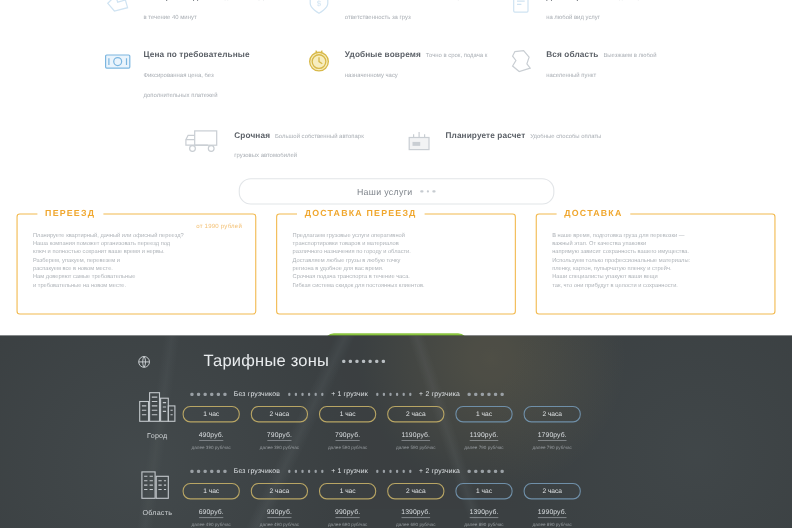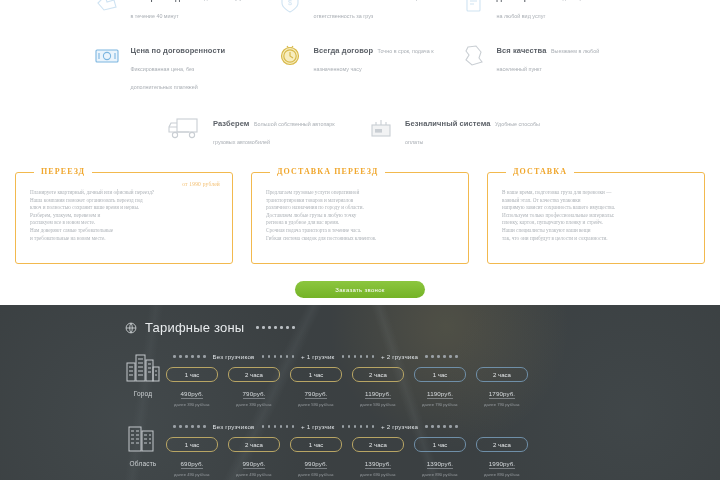--- a/index.html
+++ b/index.html
@@ -47,24 +47,23 @@
     width:285px;height:22px;border:1px solid #e2e5e8;border-radius:11px;
     display:flex;align-items:center;justify-content:center;
     background:#fff;
   }
   .pill .ptxt{font-size:8px;color:#7e848b;letter-spacing:.3px;}
   .pill .pdots{margin-left:7px;display:flex;gap:3px;}
   .pill .pdots i{width:2.5px;height:2.5px;border-radius:50%;background:#c6cbd0;display:block;}
 
   
   .cards{
-    margin-top:24px;
+    margin-top:8px;
     display:flex;justify-content:space-between;
     padding:0 15px;
-    font-family:Liberation Serif, serif;
   }
   .card{
     width:218px;height:92px;
     border:1.5px solid #f2b94e;
     border-radius:3px;
     position:relative;
     box-sizing:border-box;
     padding:16px 14px 8px 14px;
   }
   .card .ctitle{
@@ -113,21 +112,21 @@
       #3b4042;
     opacity:.95;
   }
   .dark .inner{position:relative;z-index:2;}
 
   .dhead{
     display:flex;align-items:center;
     padding:15px 0 0 124px;
   }
   .dhead .dicon{width:14px;height:14px;margin-right:7px;flex:0 0 14px;}
-  .dhead .dtitle{font-size:13px;color:#e9ecee;letter-spacing:.2px;}
+  .dhead .dtitle{font-size:15px;color:#e9ecee;letter-spacing:.2px;margin-left:40px;}
   .dhead .ddots{margin-left:12px;display:flex;gap:3.5px;}
   .dhead .ddots i{width:2.5px;height:2.5px;border-radius:50%;background:#b9bec2;display:block;}
 
   .zone{
     display:flex;align-items:flex-start;
     padding-left:120px;
     margin-top:14px;
   }
   .zone .zicon{
     width:46px;flex:0 0 46px;
@@ -216,90 +215,100 @@
 
       <div class="feat">
         <span class="ficon">
           <svg width="30" height="30" viewBox="0 0 30 30" fill="none" stroke="#7cb6e0" stroke-width="1.1">
             <rect x="4" y="10" width="22" height="12" rx="1" fill="#eaf4fc"></rect>
             <circle cx="15" cy="16" r="3.6"></circle>
             <path d="M7 13 V19 M23 13 V19"></path>
           </svg>
         </span>
         <span class="ftext">
-          <span class="ftitle">Цена по договоренности</span>
+          <span class="ftitle">Цена по требовательные</span>
           <span class="fdesc" style="white-space:pre-line;">Фиксированная цена, без
 дополнительных платежей</span>
         </span>
       </div>
 
       <div class="feat">
         <span class="ficon">
           <svg width="30" height="30" viewBox="0 0 30 30" fill="none" stroke="#d8b94a" stroke-width="1.2">
             <circle cx="15" cy="16" r="8.5" fill="#f7edbf"></circle>
             <circle cx="15" cy="16" r="6.2"></circle>
             <path d="M15 12 V16 L18 18"></path>
             <path d="M12 6 L13.5 8 M18 6 L16.5 8"></path>
           </svg>
         </span>
         <span class="ftext">
-          <span class="ftitle">Всегда договор</span>
+          <span class="ftitle">Удобные вовремя</span>
           <span class="fdesc" style="white-space:pre-line;">Точно в срок, подача к назначенному часу</span>
         </span>
       </div>
 
       <div class="feat">
         <span class="ficon">
           <svg width="30" height="30" viewBox="0 0 30 30" fill="none" stroke="#c9ced3" stroke-width="1.1">
             <path d="M10 7 L18 6 L23 12 L21 18 L24 22 L14 25 L8 20 L11 15 L8 11 Z"></path>
           </svg>
         </span>
         <span class="ftext">
-          <span class="ftitle">Вся качества</span>
+          <span class="ftitle">Вся область</span>
           <span class="fdesc" style="white-space:pre-line;">Выезжаем в любой
 населенный пункт</span>
         </span>
       </div>
     </div>
 
     <div class="feat-row r3">
 
       <div class="feat" style="width:190px;">
         <span class="ficon" style="width:40px;flex:0 0 40px;">
           <svg width="38" height="30" viewBox="0 0 38 30" fill="none" stroke="#c9ced3" stroke-width="1.1">
             <rect x="10" y="6" width="20" height="13"></rect>
             <path d="M10 10 H4 L2 14 V19 H10"></path>
             <circle cx="8" cy="22" r="2.6"></circle>
             <circle cx="25" cy="22" r="2.6"></circle>
             <path d="M2 14 H10 M10 19 H22"></path>
           </svg>
         </span>
         <span class="ftext">
-          <span class="ftitle">Разберем</span>
+          <span class="ftitle">Срочная</span>
           <span class="fdesc" style="white-space:pre-line;">Большой собственный автопарк
 грузовых автомобилей</span>
         </span>
       </div>
 
       <div class="feat" style="width:190px;">
         <span class="ficon">
           <svg width="30" height="30" viewBox="0 0 30 30" fill="none" stroke="#c9ced3" stroke-width="1.1">
             <rect x="6" y="12" width="18" height="11" fill="#f2f3f4"></rect>
             <path d="M10 12 V9 M15 12 V7 M20 12 V9"></path>
             <rect x="9" y="16" width="7" height="3.6" fill="#c9ced3" stroke="none"></rect>
           </svg>
         </span>
         <span class="ftext">
-          <span class="ftitle">Безналичный система</span>
+          <span class="ftitle">Планируете расчет</span>
           <span class="fdesc" style="white-space:pre-line;">Удобные способы оплаты</span>
         </span>
       </div>
     </div>
   </div>
 
+  <div class="services-head">
+    <div class="pill">
+      <span class="ptxt">Наши услуги</span>
+      <span class="pdots">
+          <i></i>
+          <i></i>
+          <i></i>
+        </span>
+    </div>
+  </div>
 
   <div class="cards">
 
     <div class="card">
       <span class="ctitle">ПЕРЕЕЗД</span>
       <span class="cprice">от 1990 рублей</span>
       <div class="cbody">
         <p>Планируете квартирный, дачный или офисный переезд?</p>
         <p>Наша компания поможет организовать переезд под</p>
         <p>ключ и полностью сохранит ваше время и нервы.</p>

